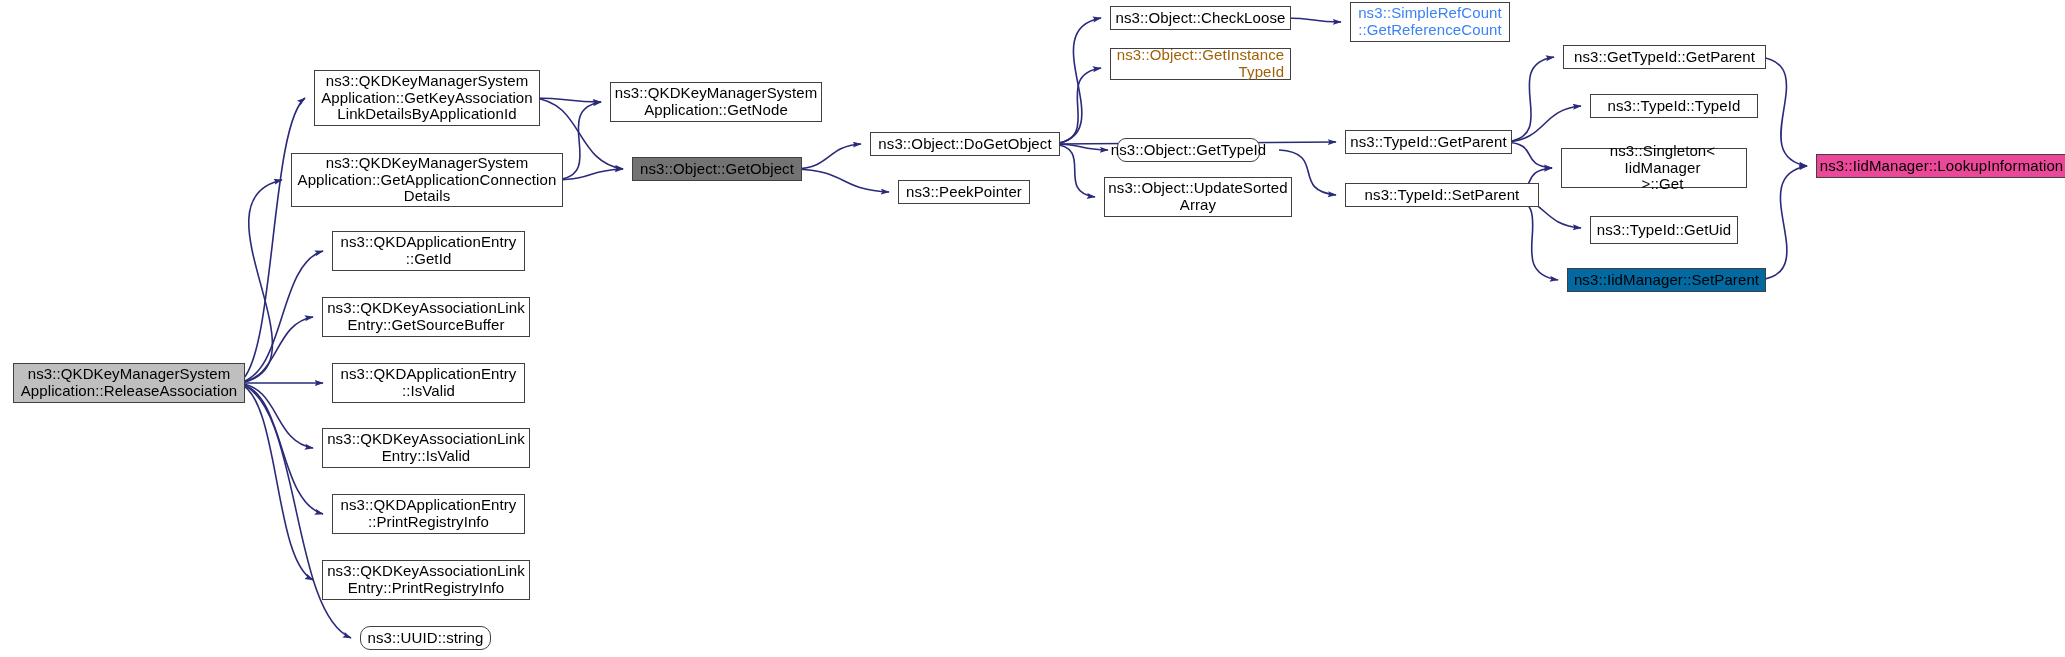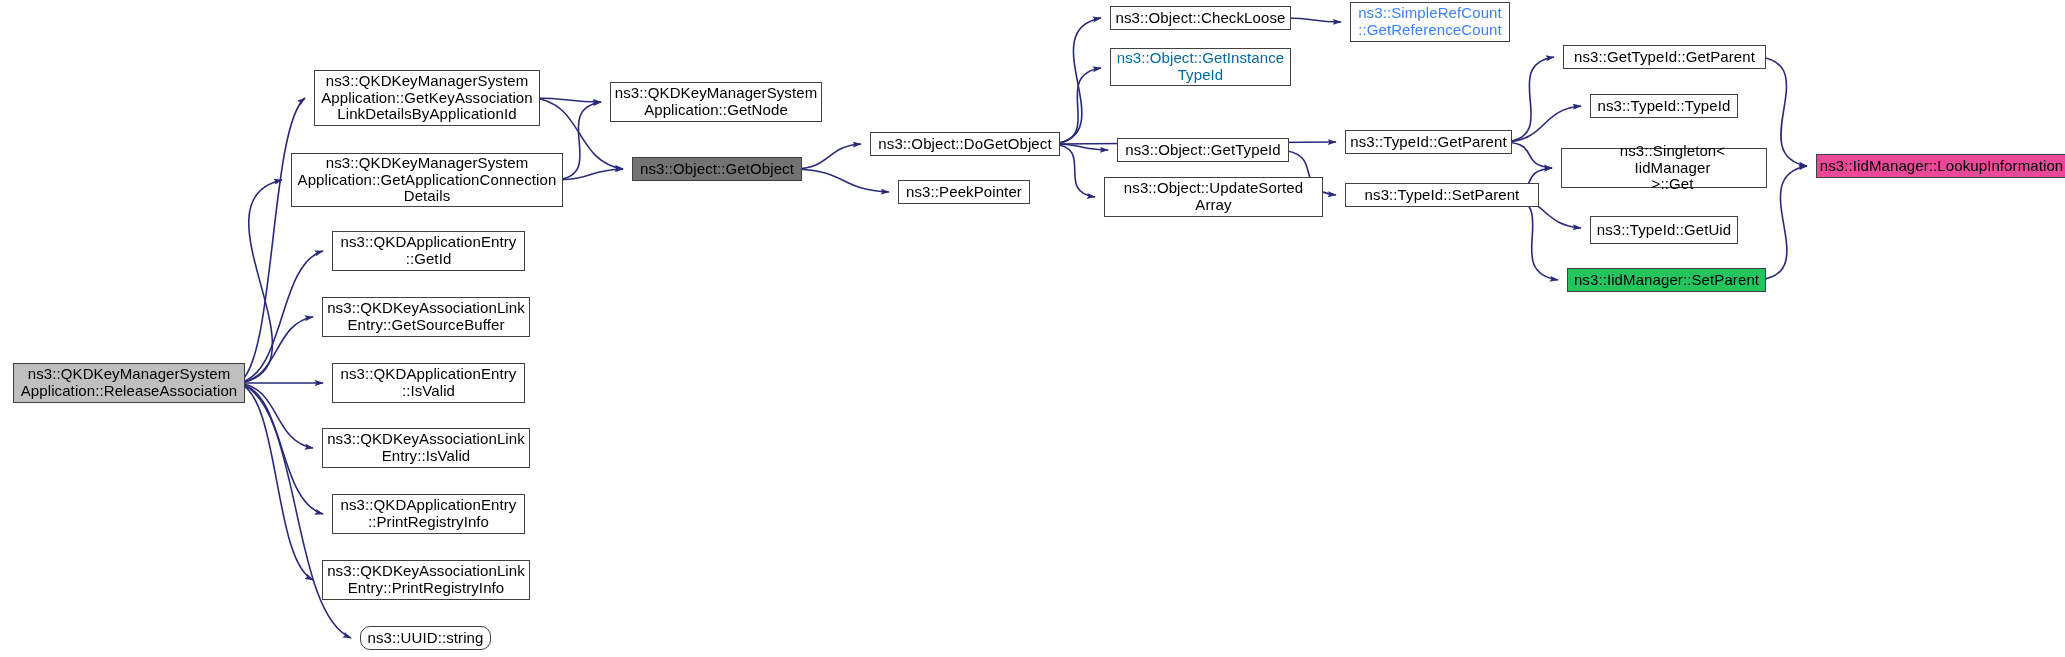--- a/index.html
+++ b/index.html
@@ -96,30 +96,30 @@
 ::PrintRegistryInfo</span></div>
       <div class="node" style="left: 315px; top: 560px; width: 208px; height: 40px; border-color: rgb(64, 64, 64); color: rgb(0, 0, 0); background: rgb(255, 255, 255);"><span>ns3::QKDKeyAssociationLink
 Entry::PrintRegistryInfo</span></div>
       <div class="node" style="left: 353px; top: 626px; width: 131px; height: 24px; border-color: rgb(64, 64, 64); color: rgb(0, 0, 0); background: rgb(255, 255, 255); border-radius: 10px;"><span>ns3::UUID::string</span></div>
       <div class="node" style="left: 603px; top: 82px; width: 212px; height: 40px; border-color: rgb(64, 64, 64); color: rgb(0, 0, 0); background: rgb(255, 255, 255);"><span>ns3::QKDKeyManagerSystem
 Application::GetNode</span></div>
       <div class="node" style="left: 625px; top: 157px; width: 170px; height: 24px; border-color: rgb(64, 64, 64); color: rgb(0, 0, 0); background: #737373;"><span>ns3::Object::GetObject</span></div>
       <div class="node" style="left: 863px; top: 132px; width: 190px; height: 24px; border-color: rgb(64, 64, 64); color: rgb(0, 0, 0); background: rgb(255, 255, 255);"><span>ns3::Object::DoGetObject</span></div>
       <div class="node" style="left: 891px; top: 180px; width: 132px; height: 24px; border-color: rgb(64, 64, 64); color: rgb(0, 0, 0); background: rgb(255, 255, 255);"><span>ns3::PeekPointer</span></div>
       <div class="node" style="left: 1103px; top: 6px; width: 181px; height: 24px; border-color: rgb(64, 64, 64); color: rgb(0, 0, 0); background: rgb(255, 255, 255);"><span>ns3::Object::CheckLoose</span></div>
-      <div class="node" style="left: 1103px; top: 48px; width: 181px; height: 38px; border-color: rgb(64, 64, 64); color: #0369a1; background: rgb(255, 255, 255);"><span>ns3::Object::GetInstance
+      <div class="node" style="left: 1103px; top: 48px; width: 181px; height: 32px; border-color: rgb(64, 64, 64); color: #a16207; background: rgb(255, 255, 255); text-align: right;"><span>ns3::Object::GetInstance
 TypeId</span></div>
-      <div class="node" style="left: 1110px; top: 138px; width: 172px; height: 24px; border-color: rgb(64, 64, 64); color: rgb(0, 0, 0); background: rgb(255, 255, 255);"><span>ns3::Object::GetTypeId</span></div>
-      <div class="node" style="left: 1097px; top: 177px; width: 219px; height: 40px; border-color: rgb(64, 64, 64); color: rgb(0, 0, 0); background: rgb(255, 255, 255);"><span>ns3::Object::UpdateSorted
+      <div class="node" style="left: 1110px; top: 138px; width: 143px; height: 24px; border-color: rgb(64, 64, 64); color: rgb(0, 0, 0); background: rgb(255, 255, 255); border-radius: 9px;"><span>ns3::Object::GetTypeId</span></div>
+      <div class="node" style="left: 1097px; top: 177px; width: 188px; height: 40px; border-color: rgb(64, 64, 64); color: rgb(0, 0, 0); background: rgb(255, 255, 255);"><span>ns3::Object::UpdateSorted
 Array</span></div>
       <div class="node" style="left: 1343px; top: 2px; width: 160px; height: 40px; border-color: rgb(64, 64, 64); color: #3b82f6; background: rgb(255, 255, 255);"><span>ns3::SimpleRefCount
 ::GetReferenceCount</span></div>
       <div class="node" style="left: 1338px; top: 130px; width: 167px; height: 24px; border-color: rgb(64, 64, 64); color: rgb(0, 0, 0); background: rgb(255, 255, 255);"><span>ns3::TypeId::GetParent</span></div>
       <div class="node" style="left: 1338px; top: 183px; width: 194px; height: 24px; border-color: rgb(64, 64, 64); color: rgb(0, 0, 0); background: rgb(255, 255, 255);"><span>ns3::TypeId::SetParent</span></div>
       <div class="node" style="left: 1556px; top: 45px; width: 203px; height: 24px; border-color: rgb(64, 64, 64); color: rgb(0, 0, 0); background: rgb(255, 255, 255);"><span>ns3::GetTypeId::GetParent</span></div>
-      <div class="node" style="left: 1583px; top: 94px; width: 148px; height: 24px; border-color: rgb(64, 64, 64); color: rgb(0, 0, 0); background: rgb(255, 255, 255);"><span>ns3::TypeId::TypeId</span></div>
-      <div class="node" style="left: 1554px; top: 148px; width: 206px; height: 40px; border-color: rgb(64, 64, 64); color: rgb(0, 0, 0); background: rgb(255, 255, 255); padding-left: 21px;"><span>ns3::Singleton&lt; IidManager
+      <div class="node" style="left: 1583px; top: 94px; width: 168px; height: 24px; border-color: rgb(64, 64, 64); color: rgb(0, 0, 0); background: rgb(255, 255, 255);"><span>ns3::TypeId::TypeId</span></div>
+      <div class="node" style="left: 1554px; top: 148px; width: 186px; height: 40px; border-color: rgb(64, 64, 64); color: rgb(0, 0, 0); background: rgb(255, 255, 255); padding-left: 21px;"><span>ns3::Singleton&lt; IidManager
 &gt;::Get</span></div>
       <div class="node" style="left: 1583px; top: 216px; width: 148px; height: 28px; border-color: rgb(64, 64, 64); color: rgb(0, 0, 0); background: rgb(255, 255, 255);"><span>ns3::TypeId::GetUid</span></div>
-      <div class="node" style="left: 1560px; top: 268px; width: 199px; height: 24px; border-color: rgb(64, 64, 64); color: rgb(0, 0, 0); background: #22c55e;"><span>ns3::IidManager::SetParent</span></div>
+      <div class="node" style="left: 1560px; top: 268px; width: 199px; height: 24px; border-color: rgb(64, 64, 64); color: rgb(0, 0, 0); background: #0369a1;"><span>ns3::IidManager::SetParent</span></div>
       <div class="node" style="left: 1809px; top: 154px; width: 251px; height: 24px; border-color: rgb(64, 64, 64); color: rgb(0, 0, 0); background: #ec4899;"><span>ns3::IidManager::LookupInformation</span></div>
     </div>
 </div>
 
 </body></html>

